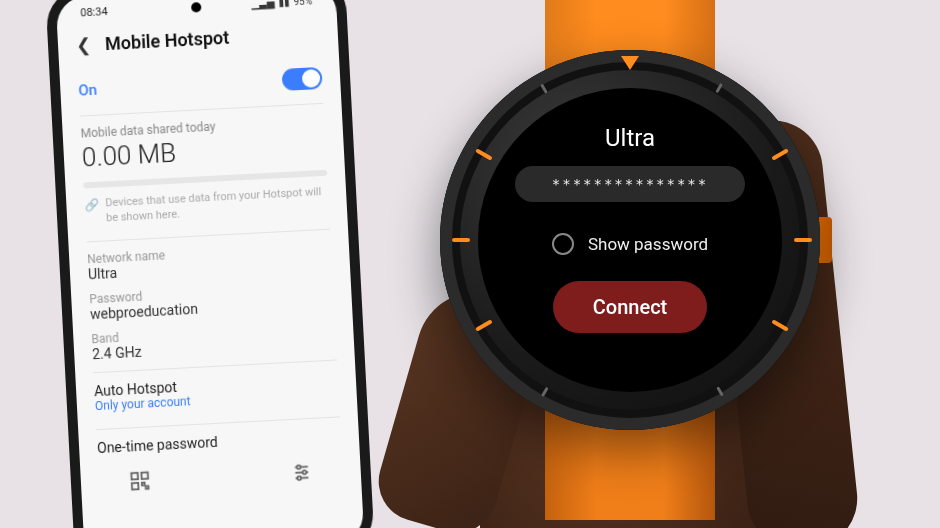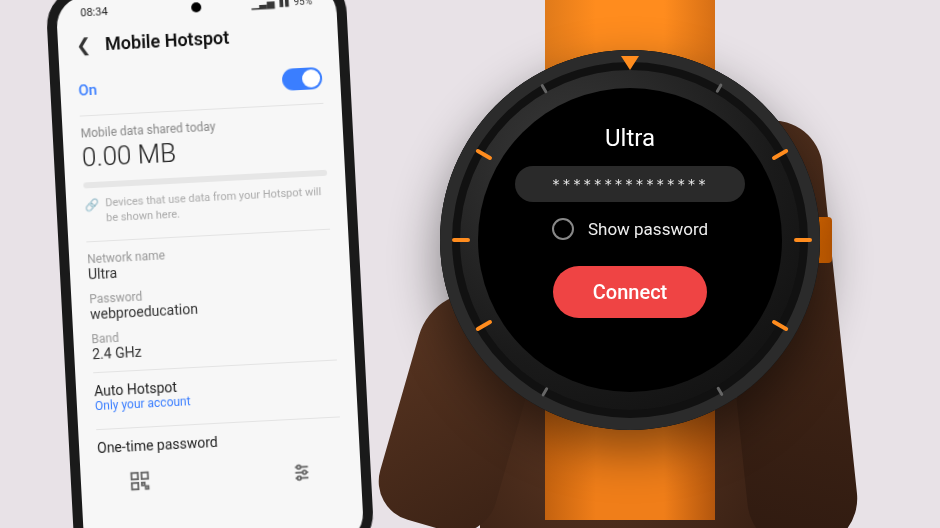--- a/index.html
+++ b/index.html
@@ -87,27 +87,27 @@
     background:#2a2a2a;
     border-radius:24px;
     padding:10px 18px;
     text-align:center;
     font-family: monospace;
     letter-spacing:2px;
     font-size:14px;
     color:#eee;
     margin-bottom:16px;
   }
-  .show-row { display:flex; align-items:center; gap:14px; margin-bottom:26px;}
+  .show-row { display:flex; align-items:center; gap:14px; margin-bottom:26px;margin-top:15px;}
   .radio {
     width:22px; height:22px; border:2px solid #888; border-radius:50%;
   }
   .show-label { font-size:17px; color:#eee; }
   .connect-btn {
-    background:#ef4444;
+    background:#7f1d1d;
     color:#fff;
     border:none;
     border-radius:26px;
     padding:14px 40px;
     font-size:20px;
     font-weight:500;
   }
 
   
   .hand {

